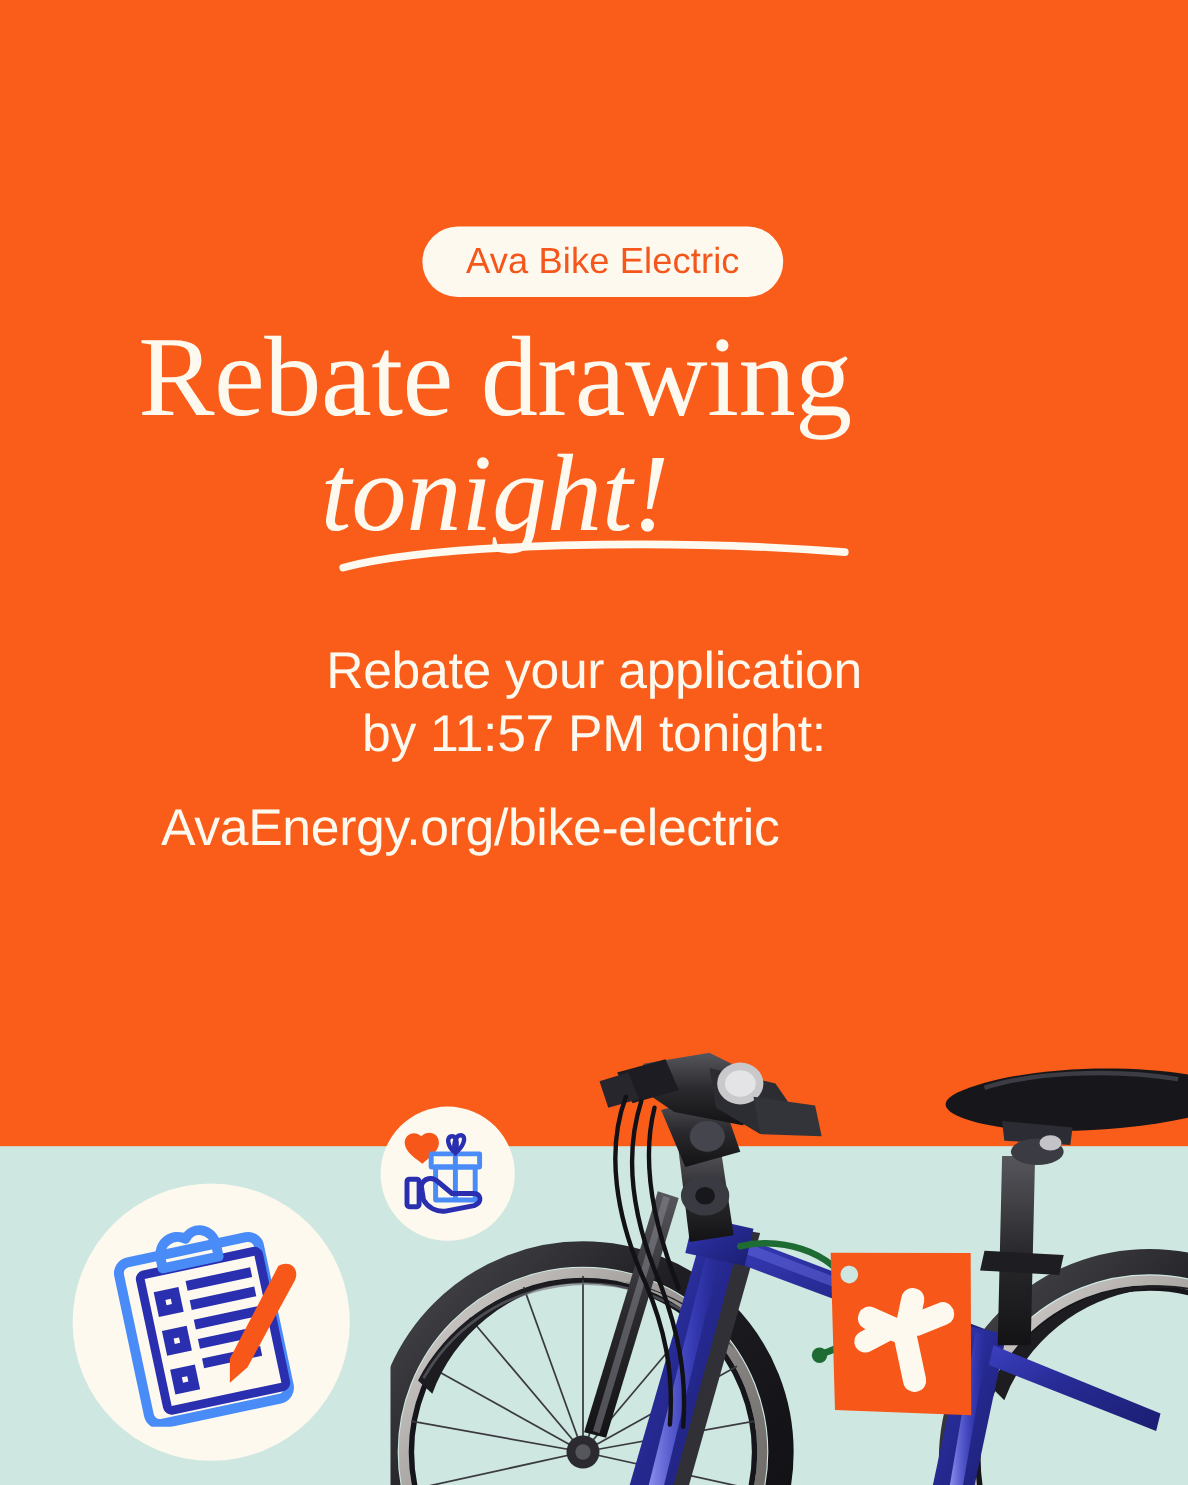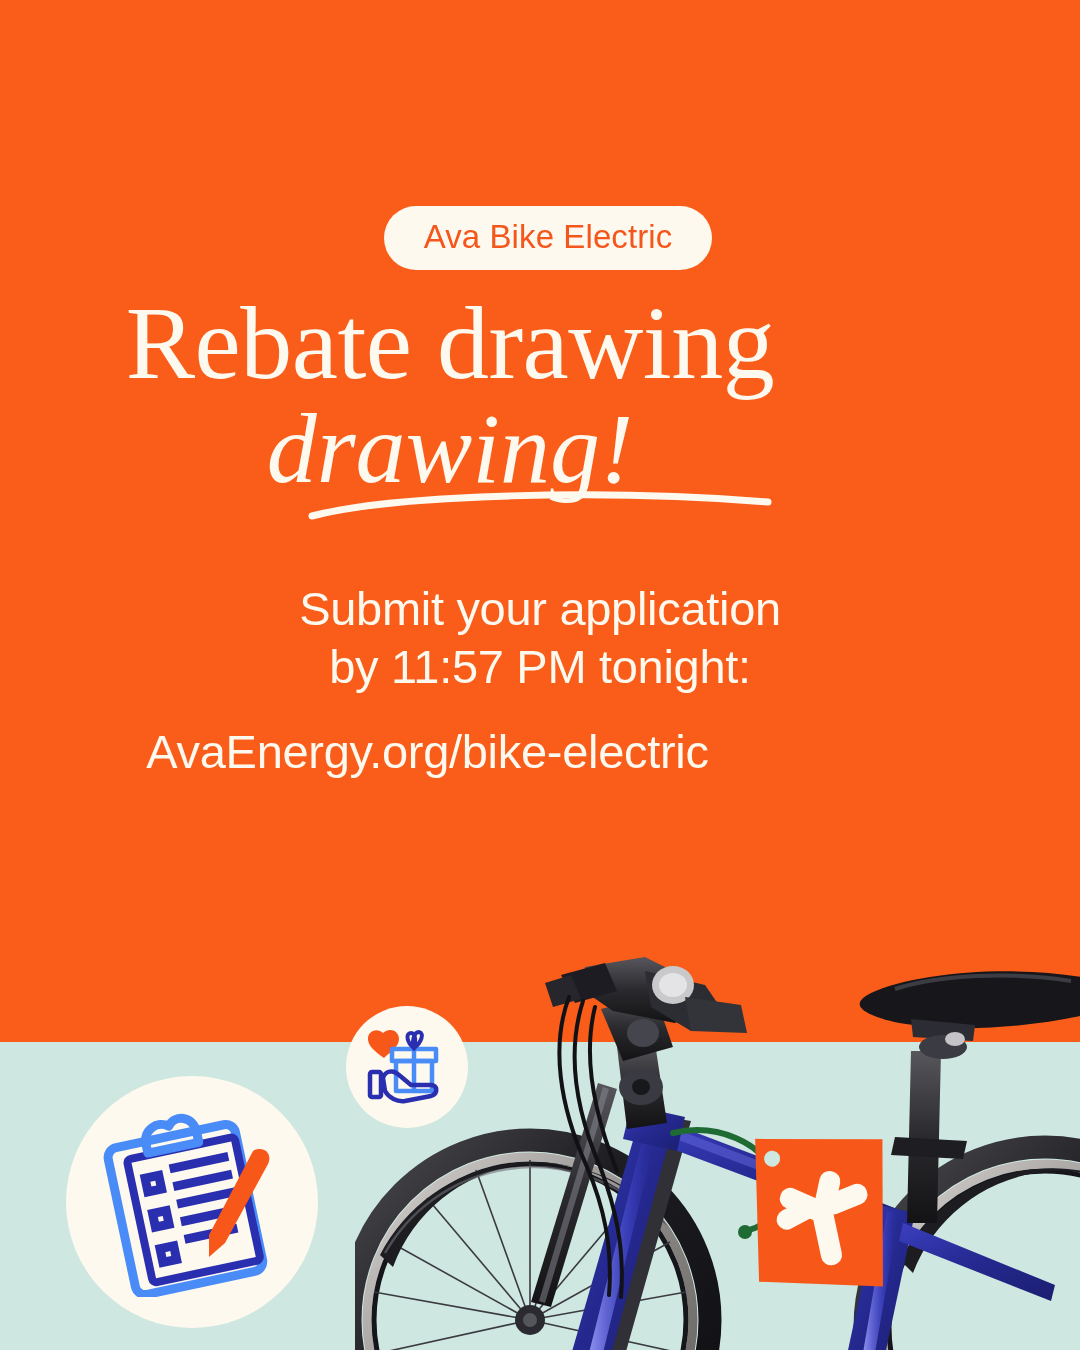--- a/index.html
+++ b/index.html
@@ -283,29 +283,29 @@
       </g>
     </g>
   </svg>
 
   <div class="badge-wrap">
     <div class="badge">Ava Bike Electric</div>
   </div>
 
   <div class="headline">
     <span class="line1">Rebate drawing</span>
-    <span class="line2">drawing!</span>
+    <span class="line2">tonight!</span>
   </div>
 
   <svg class="swoosh" viewBox="0 0 470 40" xmlns="http://www.w3.org/2000/svg">
     <path d="M 6 30 C 90 8, 300 3, 462 16" fill="none" stroke="#fdf9ef" stroke-width="7" stroke-linecap="round"></path>
   </svg>
 
   <div class="subcopy">
-    <span>Submit your application</span>
+    <span>Rebate your application</span>
     <span>by 11:57 PM tonight:</span>
   </div>
 
   <div class="urlline">AvaEnergy.org/bike-electric</div>
 
   <div class="icon-circle icon-clipboard">
     <svg width="190" height="190" viewBox="0 0 190 190" xmlns="http://www.w3.org/2000/svg">
       <g transform="rotate(-12 95 95)">
 
         <rect x="22" y="26" width="130" height="150" rx="10" fill="none" stroke="#4a8cf7" stroke-width="9"></rect>

